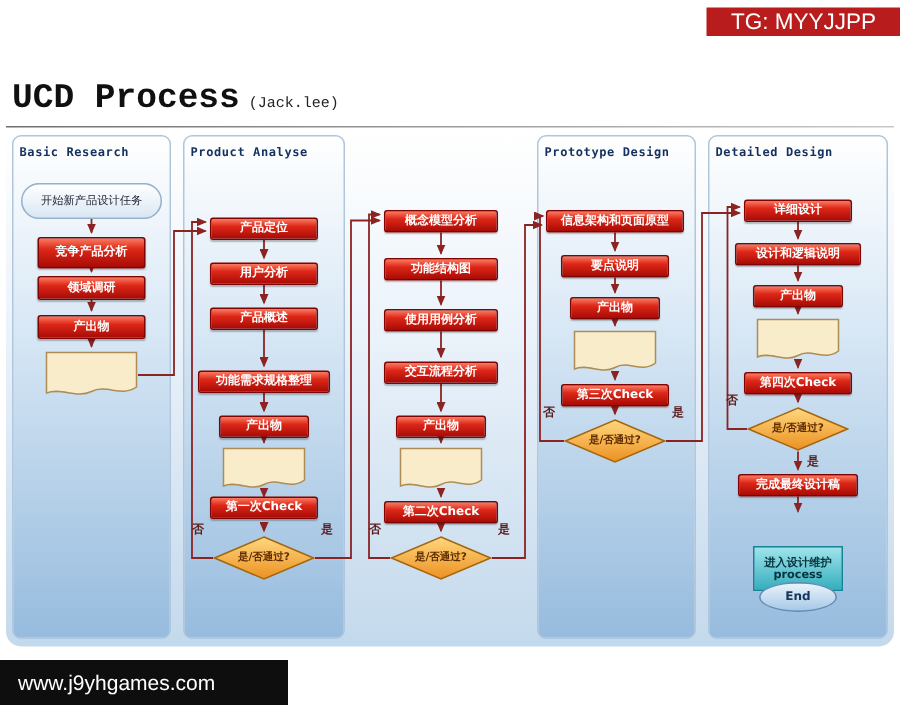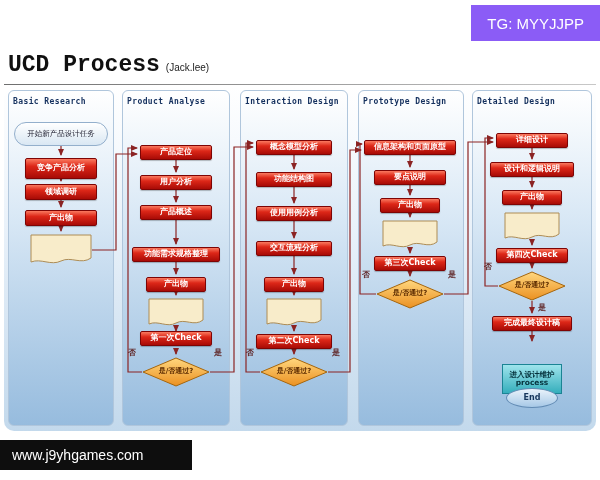--- a/index.html
+++ b/index.html
@@ -4,35 +4,35 @@
 <style>
   * { margin:0; padding:0; box-sizing:border-box; }
   html,body { background:#fff; }
   #page {
     position:relative; width:600px; height:480px; overflow:hidden;
     background:#ffffff; font-family:"DejaVu Sans", sans-serif;
   }
 
   
   .tg-badge {
-    position:absolute; top:5px; right:0; height:36px; padding:0 16px;
-    background:#8b5cf6; color:#fff; font-size:15px;
+    position:absolute; top:5px; right:0; height:19px; padding:0 16px;
+    background:#b91c1c; color:#fff; font-size:15px;
     display:flex; align-items:center; font-family:"Liberation Sans", sans-serif;
   }
   .site-badge {
     position:absolute; left:0; top:440px; width:192px; height:30px;
     background:#0e0e0e; color:#fff; font-size:14px;
     display:flex; align-items:center; padding-left:12px;
     font-family:"Liberation Sans", sans-serif;
   }
 
   
   .title-row { position:absolute; left:8px; top:52px; display:flex; align-items:baseline; gap:6px; }
   .main-title { font-family:Liberation Mono, monospace; font-weight:bold; font-size:23px; color:#101010; }
-  .sub-title  { font-family:Liberation Sans, sans-serif; font-size:10px; color:#222; }
+  .sub-title  { font-family:Liberation Mono, monospace; font-size:10px; color:#222; }
   .rule { position:absolute; left:4px; top:84px; width:592px; height:1px;
           background:linear-gradient(90deg,#6f6f6f,#c8c8c8); }
 
   
   .diagram-bg {
     position:absolute; left:4px; top:87px; width:592px; height:344px; border-radius:10px;
     background:linear-gradient(180deg,#ffffff 0%,#eaf2fa 40%,#c3d9ec 100%);
   }
   .strip {
     position:absolute; top:90px; height:336px; border-radius:6px; z-index:1;
@@ -84,23 +84,20 @@
   </div>
   <div class="rule"></div>
 
   <div class="diagram-bg"></div>
 
   <div class="strip" style="left:8px;width:106px">
     <div class="colhead">Basic Research</div>
   </div>
   <div class="strip" style="left:122px;width:108px">
     <div class="colhead">Product Analyse</div>
-  </div>
-  <div class="strip" style="left:240px;width:108px">
-    <div class="colhead">Interaction Design</div>
   </div>
   <div class="strip" style="left:358px;width:106px">
     <div class="colhead">Prototype Design</div>
   </div>
   <div class="strip" style="left:472px;width:120px">
     <div class="colhead">Detailed Design</div>
   </div>
 
   <svg class="arrows">
     <defs>

